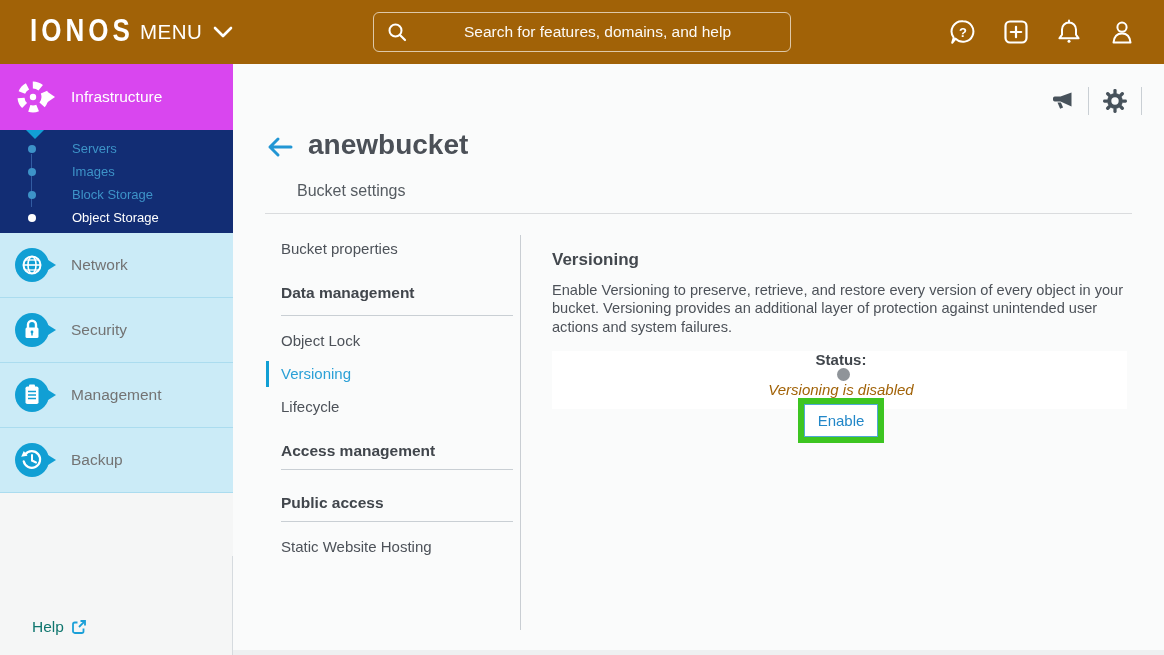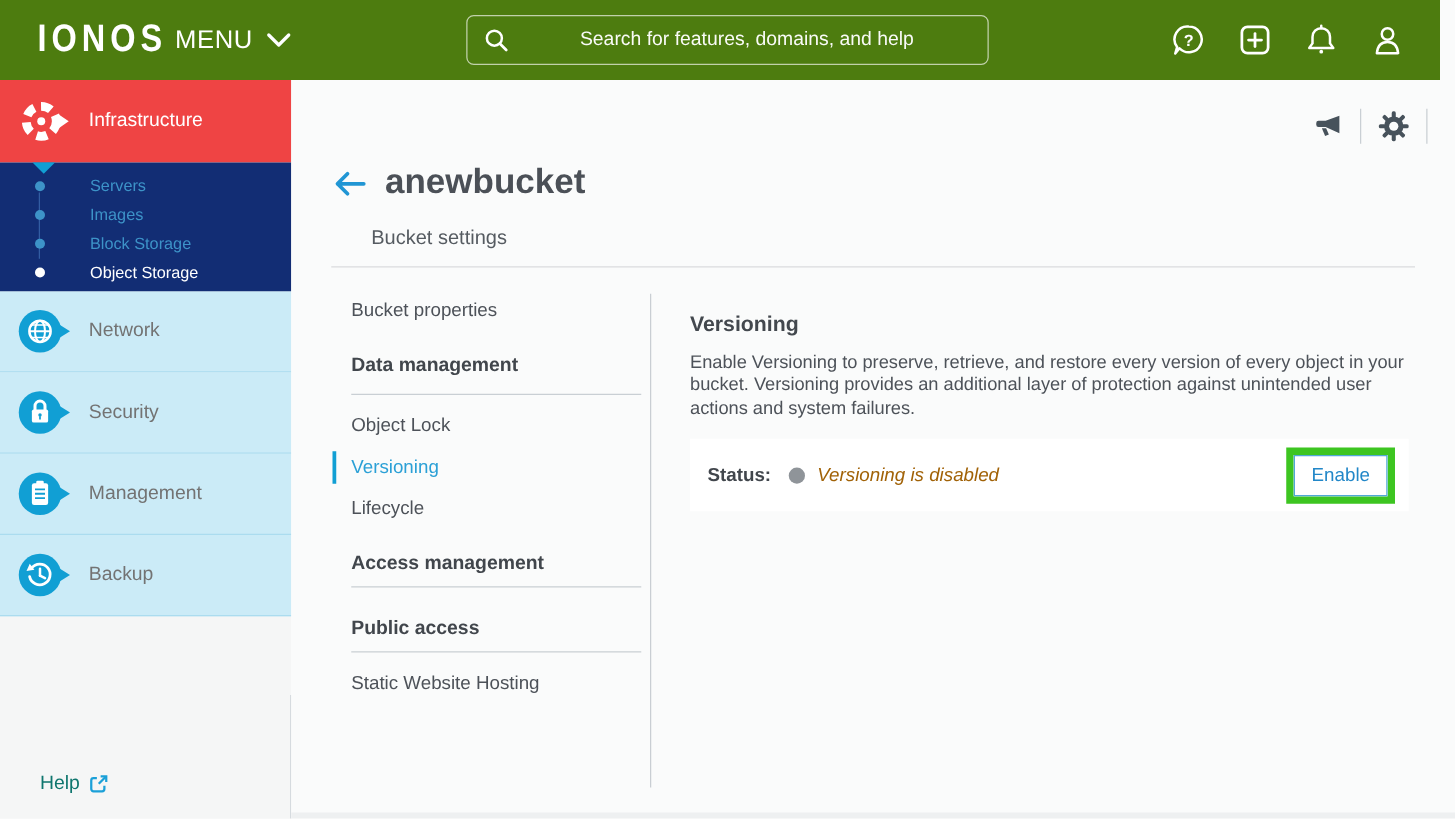--- a/index.html
+++ b/index.html
@@ -1,37 +1,37 @@
 <!DOCTYPE html>
 <html><head>
 <meta charset="utf-8">
 <style>
   * { margin:0; padding:0; box-sizing:border-box; }
   html,body { width:1164px; height:655px; overflow:hidden; }
   body { font-family:"Liberation Sans", sans-serif; background:#fff; }
   .app { position:relative; width:1164px; height:655px; overflow:hidden; background:#FAFBFB; }
 
   
-  .topbar { position:absolute; top:0; left:0; right:12px; height:64px; background:#4d7c0f; z-index:5; }
+  .topbar { position:absolute; top:0; left:0; right:0; height:64px; background:#a16207; z-index:5; }
   .logo { position:absolute; left:30px; top:15px; color:#fff; font-weight:700; font-size:26px;
           letter-spacing:4px; display:inline-block; transform:scaleY(1.18); cursor:pointer; }
   .menu { position:absolute; left:140px; top:0; height:64px; display:flex; align-items:center; gap:11px;
           color:#fff; font-size:20.5px; letter-spacing:0.5px; cursor:pointer; }
   .searchbox { position:absolute; left:373px; top:12px; width:418px; height:40px;
                border:1px solid rgba(255,255,255,0.65); border-radius:6px;
                display:flex; align-items:center; padding:0 13px; gap:11px; }
   .searchbox input { flex:1; background:transparent; border:none; outline:none; color:#fff; font-size:15.5px;
                      font-family:"Liberation Sans", sans-serif;text-align:center; }
   .searchbox input::placeholder { color:rgba(255,255,255,0.97); opacity:1; }
   .tb-icons { position:absolute; right:28px; top:0; height:64px; display:flex; align-items:center; gap:25px; }
   .tb-icons > span { display:flex; cursor:pointer; }
 
   
   .sidebar { position:absolute; top:64px; left:0; width:233px; bottom:0; background:#F5F6F6; }
-  .infra { height:66px; background:#ef4444; display:flex; align-items:center; cursor:pointer; }
+  .infra { height:66px; background:#d946ef; display:flex; align-items:center; cursor:pointer; }
   .nav-icon { margin-left:14px; width:46px; flex:none; display:flex; }
   .infra-label { color:#fff; font-size:15.5px; margin-left:11px; }
   .submenu { background:#122D74; position:relative; padding:7px 0 4px; }
   .submenu::before { content:""; position:absolute; top:0; left:26px; border-left:9px solid transparent;
                      border-right:9px solid transparent; border-top:9px solid #119FD4; }
   .sub-line { position:absolute; left:31px; top:24px; bottom:26px; width:1px; background:rgba(90,150,220,0.45); }
   .sub-item { display:flex; align-items:center; height:23px; padding-left:28px; cursor:pointer; position:relative; }
   .sub-dot { width:8px; height:8px; border-radius:50%; background:#3D93C8; flex:none; }
   .sub-label { margin-left:36px; font-size:13px; color:#3D93C8; }
   .sub-item.selected .sub-dot { background:#fff; }
@@ -65,21 +65,21 @@
   .mt4{margin-top:4px;} .mt13{margin-top:13px;} .mt15{margin-top:15px;} .mt23{margin-top:23px;} .mt24{margin-top:24px;}
   .sn-link.selected { color:#2BA0D6; position:relative; }
   .sn-link.selected::before { content:""; position:absolute; left:-15px; top:-3px; width:3px; height:26px; background:#119FD4; }
   .sn-link.wrap { line-height:21px; }
 
   
   .content { position:absolute; left:319px; top:186px; right:37px; }
   .content h2 { font-size:17px; font-weight:700; color:#43484E; line-height:20px; }
   .content p { margin-top:11px; font-size:14.6px; color:#4D5259; line-height:18.4px; }
   .status-card { margin-top:15px; background:#fff; height:58px; display:flex; align-items:center;
-                 padding:0 11px 0 14px; }
+                 padding:0 11px 0 14px;flex-direction:column; }
   .status-label { font-weight:700; font-size:15px; color:#41464C; }
   .status-dot { width:13px; height:13px; border-radius:50%; background:#8F9499; margin:0 10px 0 14px; flex:none; }
   .status-value { font-size:15px; color:#a16207;font-style:italic; }
   .spacer { flex:1; }
   .enable-frame { border:6px solid #3DC521; }
   .enable-btn { display:block; background:#fff; border:1px solid #4FA8D6; color:#2287C8; font-size:15px;
                 padding:7px 13px; cursor:pointer; font-family:"Liberation Sans", sans-serif; }
 </style>
 </head>
 <body>

